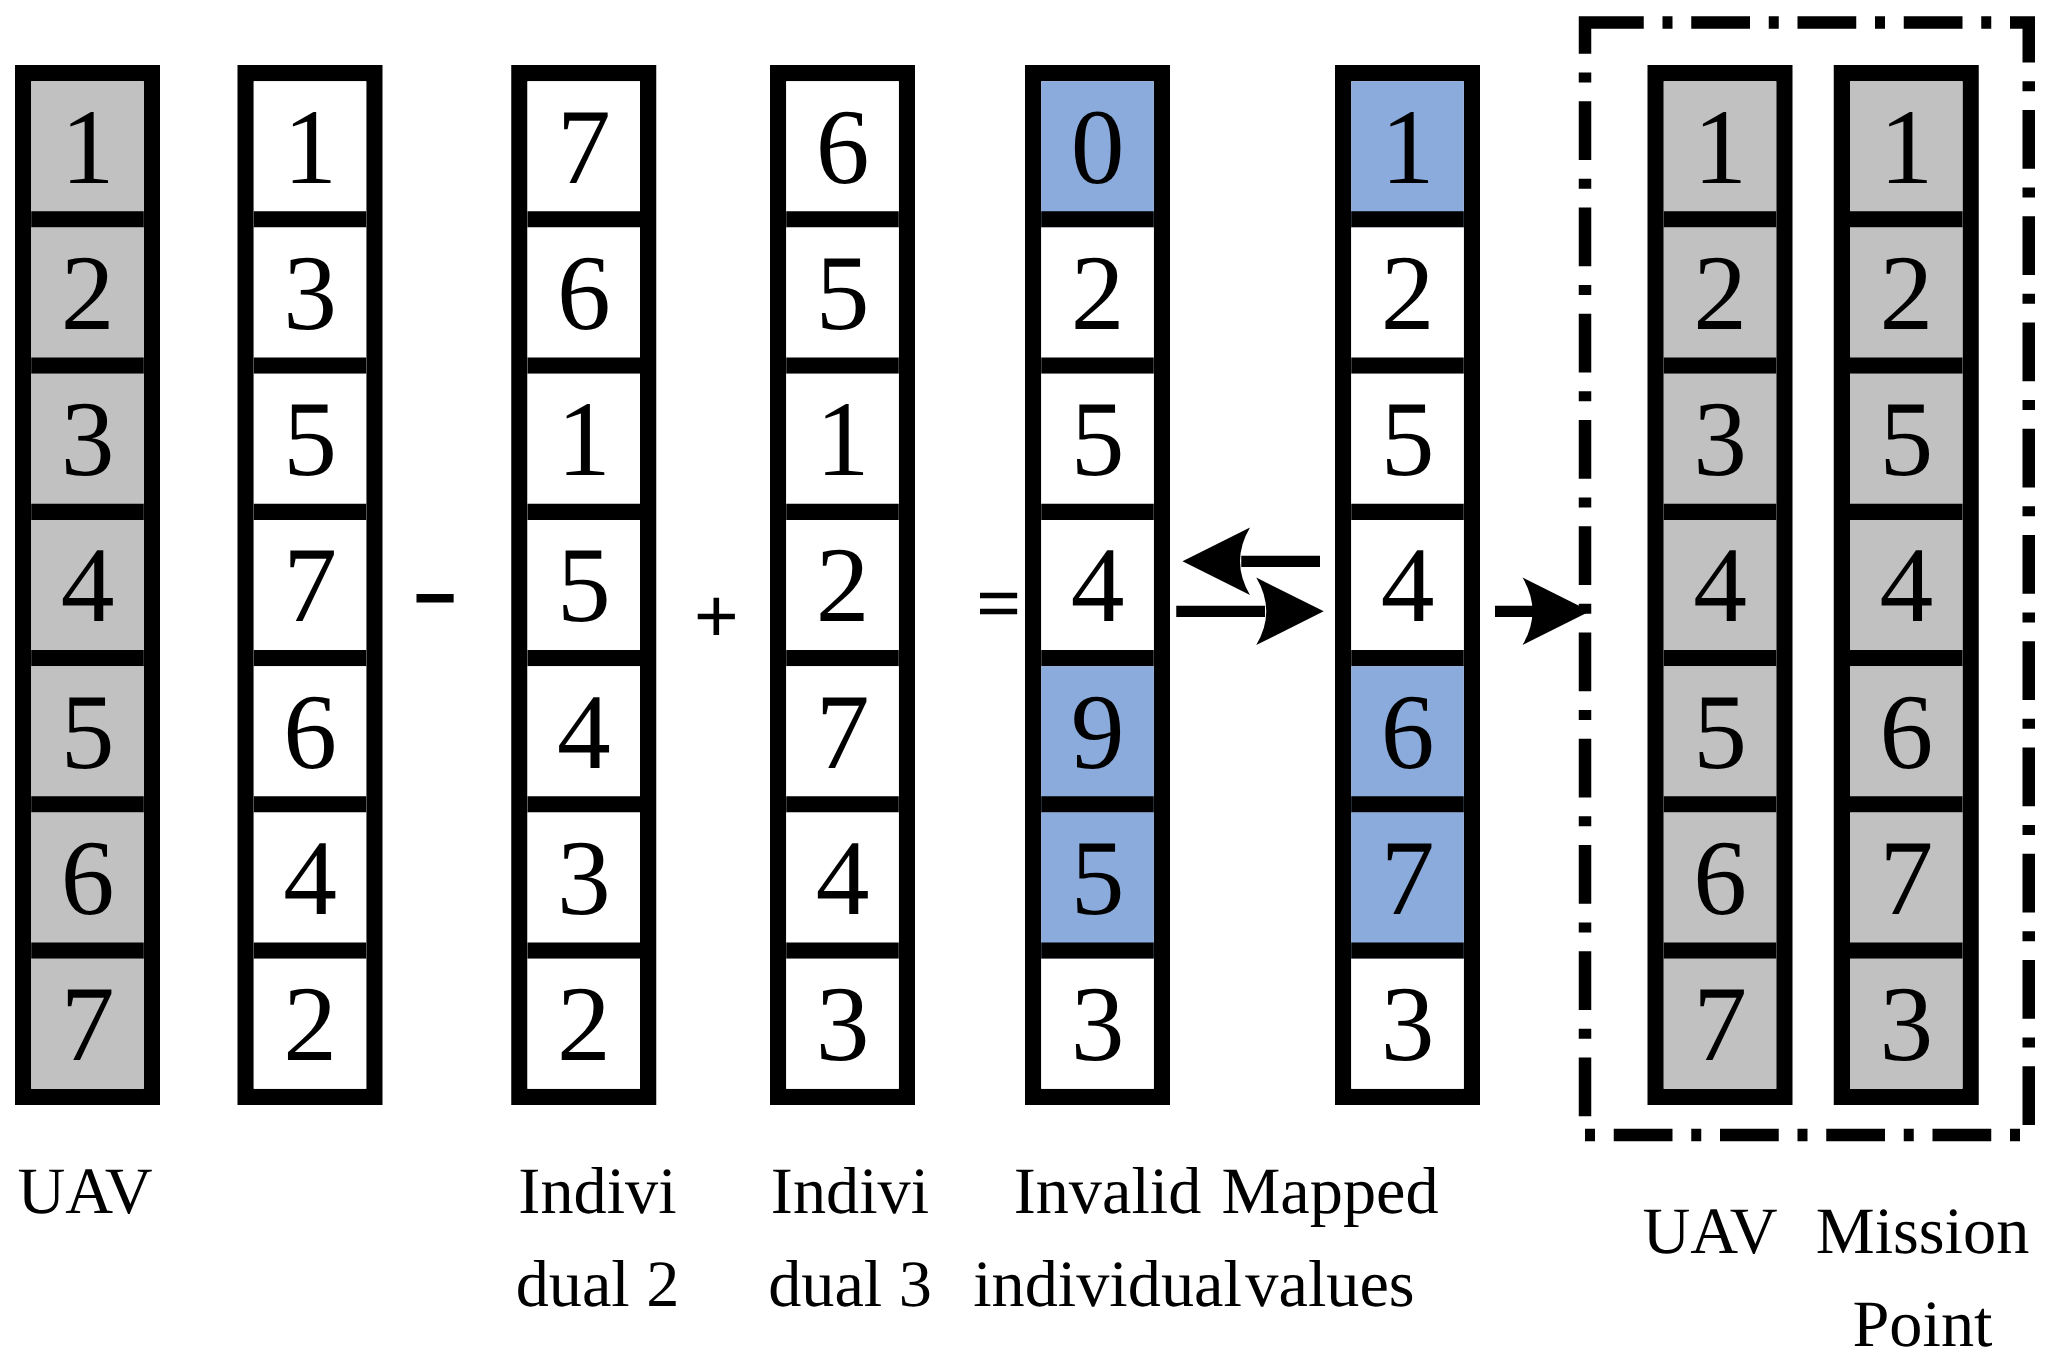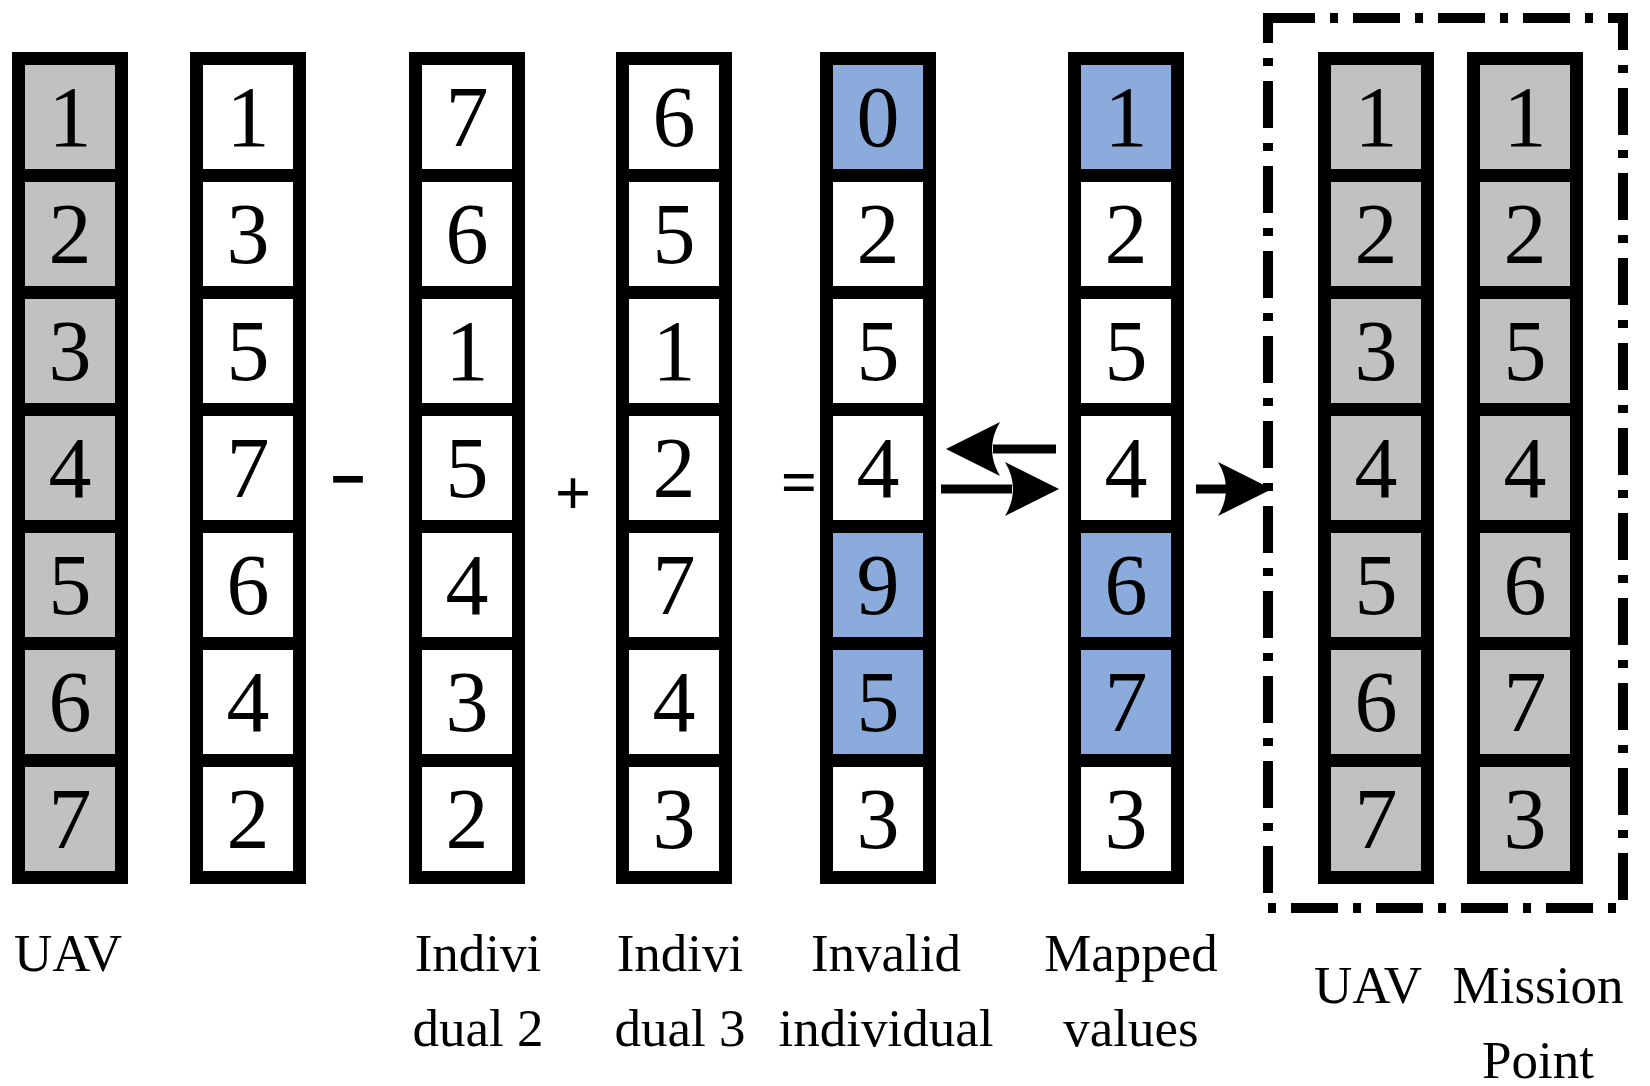--- a/index.html
+++ b/index.html
@@ -106,21 +106,21 @@
 individual</div>
       <div class="col" style="left: 1068px;">
         <div class="cell" style="background: rgb(138, 171, 220);">1</div>
         <div class="cell" style="background: rgb(255, 255, 255);">2</div>
         <div class="cell" style="background: rgb(255, 255, 255);">5</div>
         <div class="cell" style="background: rgb(255, 255, 255);">4</div>
         <div class="cell" style="background: rgb(138, 171, 220);">6</div>
         <div class="cell" style="background: rgb(138, 171, 220);">7</div>
         <div class="cell" style="background: rgb(255, 255, 255);">3</div>
       </div>
-      <div class="col-label" style="left: 1131px; top: 916px;">Mapped
+      <div class="col-label" style="left: 1064px; top: 916px;">Mapped
 values</div>
       <div class="col" style="left: 1318px;">
         <div class="cell" style="background: rgb(193, 193, 193);">1</div>
         <div class="cell" style="background: rgb(193, 193, 193);">2</div>
         <div class="cell" style="background: rgb(193, 193, 193);">3</div>
         <div class="cell" style="background: rgb(193, 193, 193);">4</div>
         <div class="cell" style="background: rgb(193, 193, 193);">5</div>
         <div class="cell" style="background: rgb(193, 193, 193);">6</div>
         <div class="cell" style="background: rgb(193, 193, 193);">7</div>
       </div>

